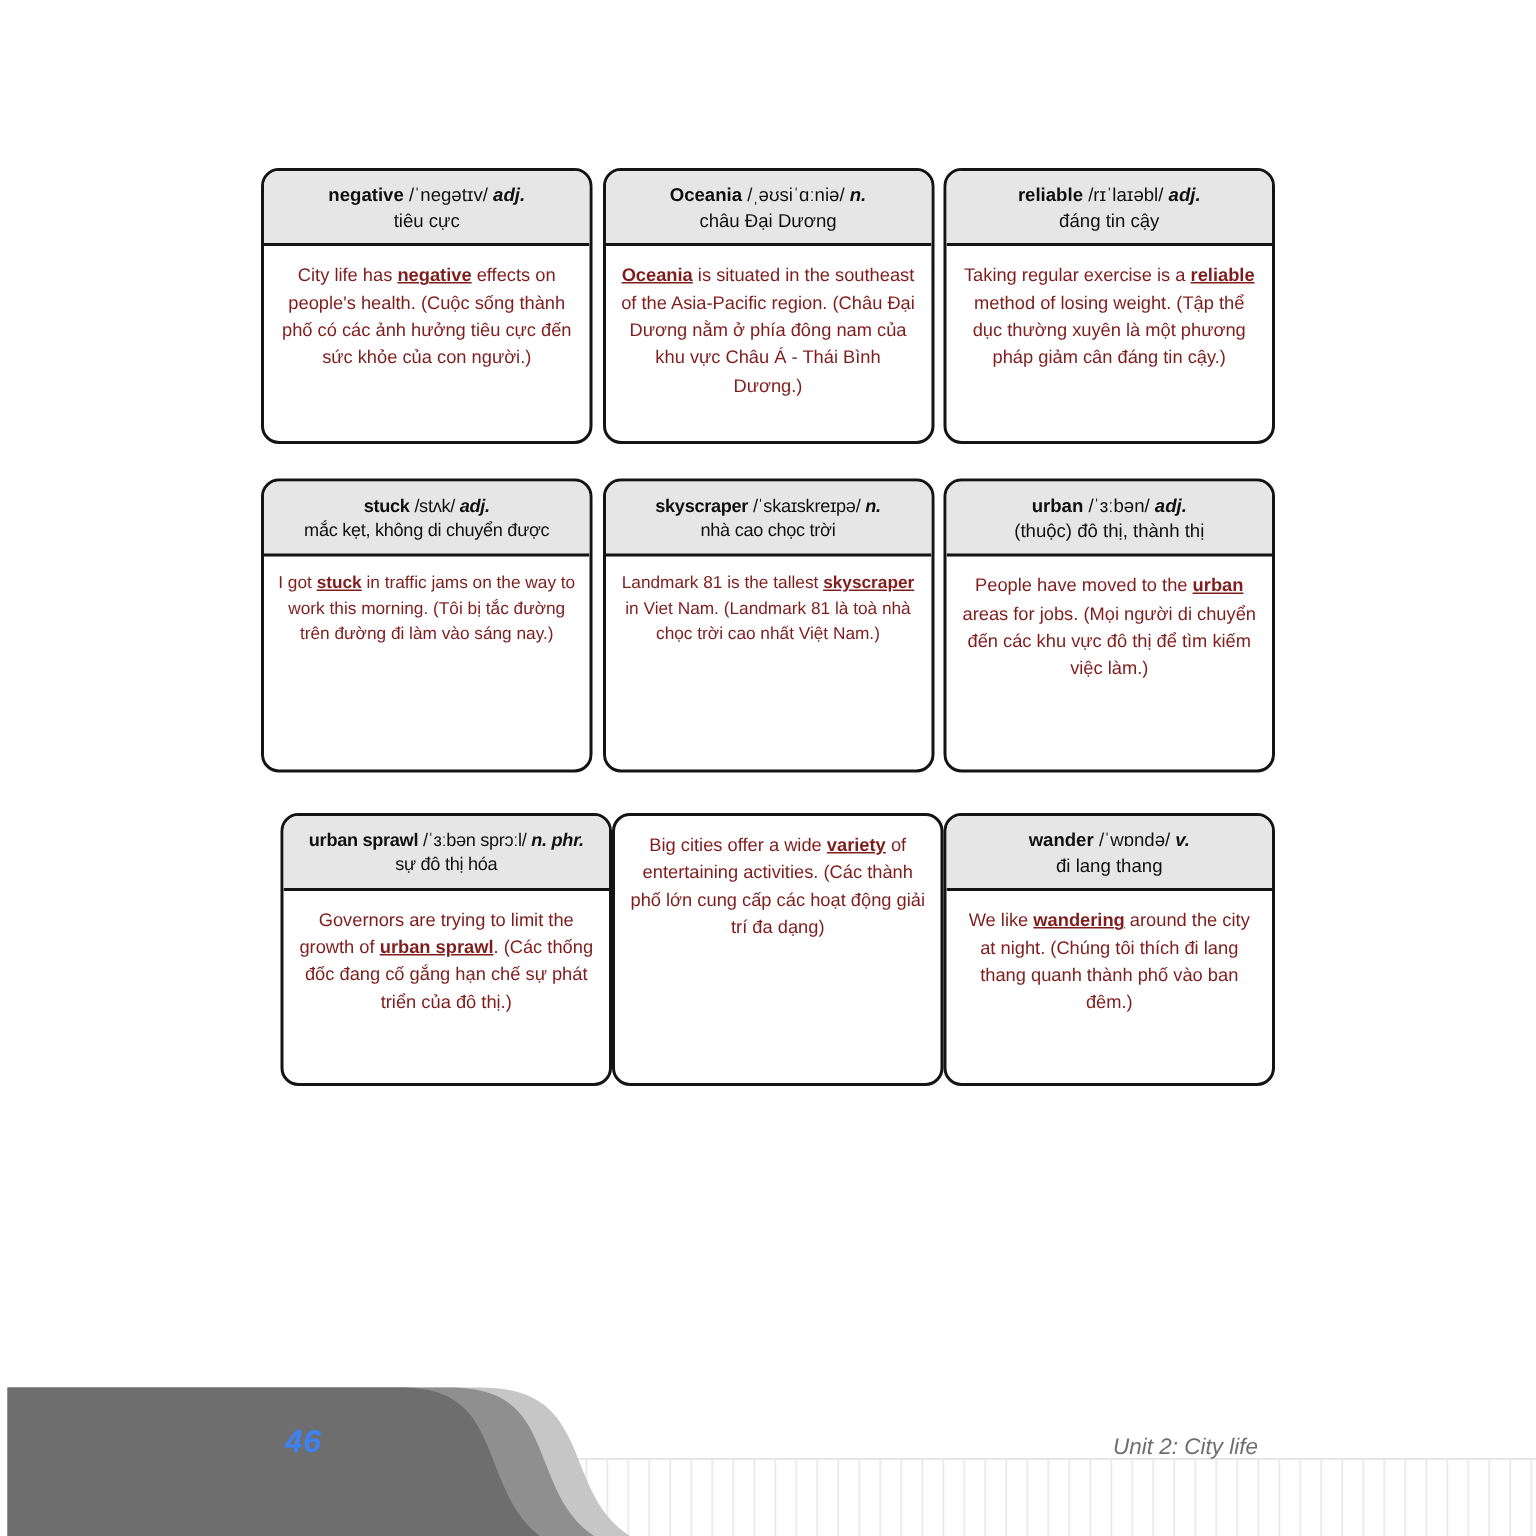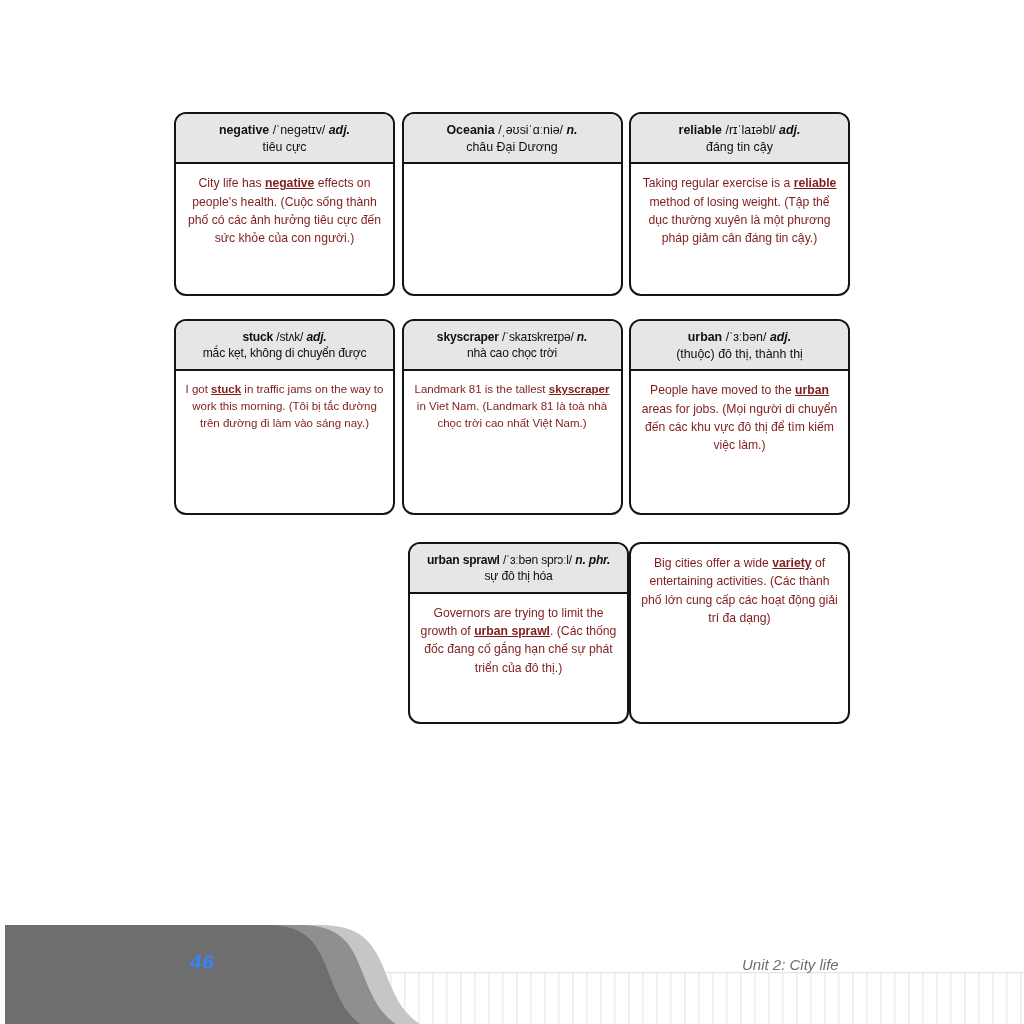--- a/index.html
+++ b/index.html
@@ -151,20 +151,21 @@
         <div class="card-body"><span>City life has </span><u>negative</u><span> effects on people's health. (Cuộc sống thành phố có các ảnh hưởng tiêu cực đến sức khỏe của con người.)</span></div>
       </div>
 
       <div class="card">
         <div class="card-head">
           <span class="word">Oceania</span>
           <span class="ipa">/ˌəʊsiˈɑːniə/</span>
           <span class="pos">n.</span>
           <span class="viet">châu Đại Dương</span>
         </div>
+        <div class="card-body"><span></span><u>Oceania</u><span> is situated in the southeast of the Asia-Pacific region. (Châu Đại Dương nằm ở phía đông nam của khu vực Châu Á - Thái Bình Dương.)</span></div>
       </div>
 
       <div class="card">
         <div class="card-head">
           <span class="word">reliable</span>
           <span class="ipa">/rɪˈlaɪəbl/</span>
           <span class="pos">adj.</span>
           <span class="viet">đáng tin cậy</span>
         </div>
         <div class="card-body"><span>Taking regular exercise is a </span><u>reliable</u><span> method of losing weight. (Tập thể dục thường xuyên là một phương pháp giảm cân đáng tin cậy.)</span></div>
@@ -219,20 +220,29 @@
           <span class="pos">n. phr.</span>
           <span class="viet">sự đô thị hóa</span>
         </div>
         <div class="card-body"><span>Governors are trying to limit the growth of </span><u>urban sprawl</u><span>. (Các thống đốc đang cố gắng hạn chế sự phát triển của đô thị.)</span></div>
       </div>
 
       <div class="card">
         <div class="card-body"><span>Big cities offer a wide </span><u>variety</u><span> of entertaining activities. (Các thành phố lớn cung cấp các hoạt động giải trí đa dạng)</span></div>
       </div>
 
+      <div class="card">
+        <div class="card-head">
+          <span class="word">wander</span>
+          <span class="ipa">/ˈwɒndə/</span>
+          <span class="pos">v.</span>
+          <span class="viet">đi lang thang</span>
+        </div>
+        <div class="card-body"><span>We like </span><u>wandering</u><span> around the city at night. (Chúng tôi thích đi lang thang quanh thành phố vào ban đêm.)</span></div>
+      </div>
 
     </div>
 
   </div>
 
   <div class="footer">
     <svg width="1024" height="110" viewBox="0 0 1024 110">
       <defs>
         <pattern id="stripes" x="0" y="0" width="14" height="110" patternUnits="userSpaceOnUse">
           <rect x="0" y="0" width="14" height="110" fill="#ffffff"></rect>

